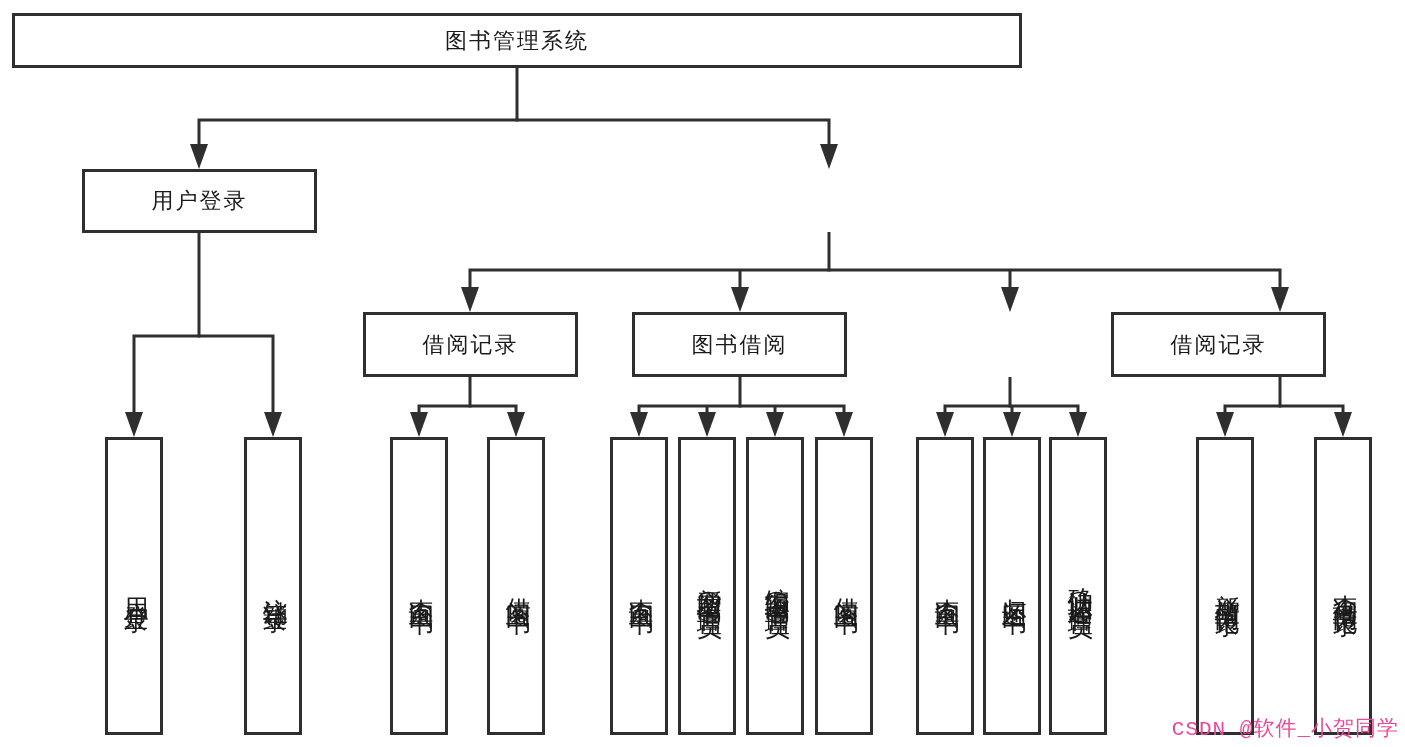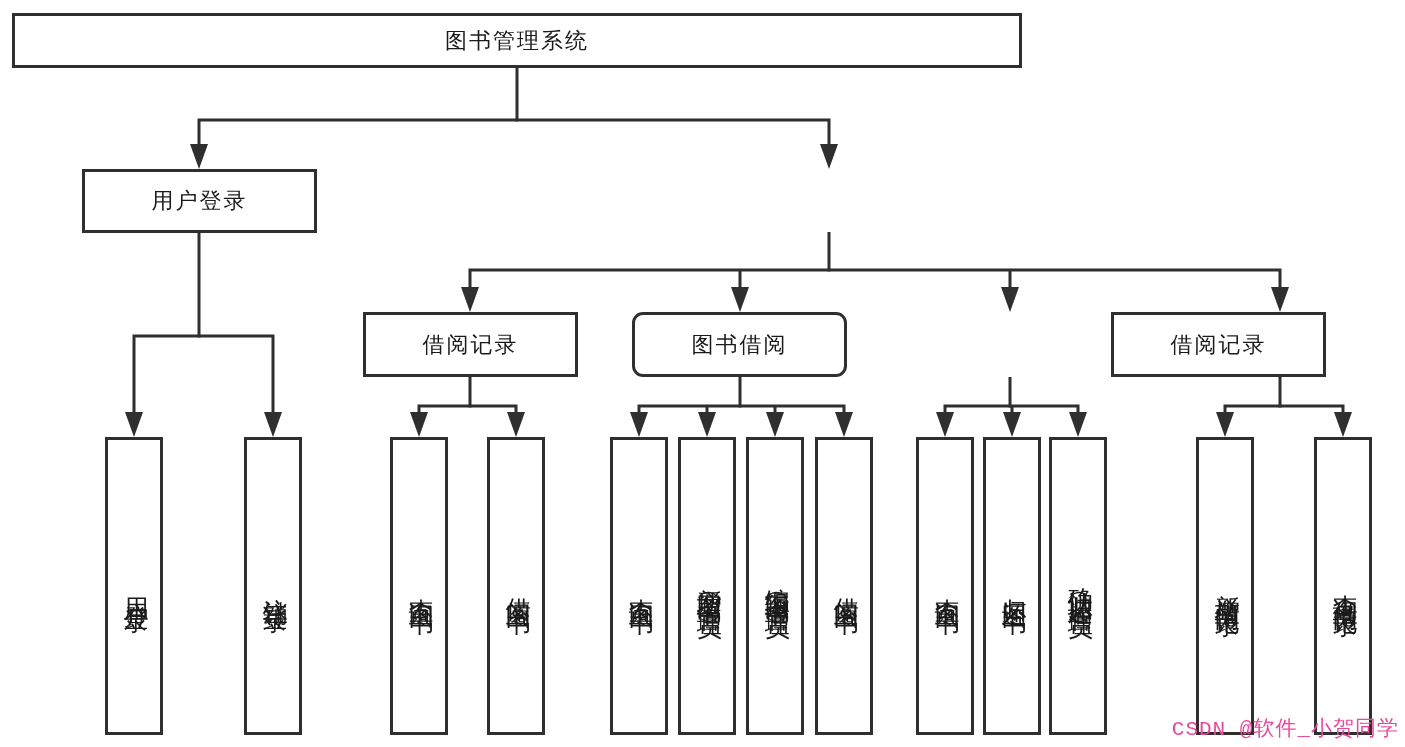--- a/index.html
+++ b/index.html
@@ -96,21 +96,21 @@
       <polygon points="1216,412 1234,412 1225,437"></polygon>
       <polygon points="1334,412 1352,412 1343,437"></polygon>
     </g>
   </svg>
 
   <div class="box root-box hlabel">图书管理系统</div>
 
   <div class="box l2-box hlabel" style="left:82px;">用户登录</div>
 
   <div class="box l3-box hlabel" style="left:363px;">借阅记录</div>
-  <div class="box l3-box hlabel" style="left:632px;border-radius:11px;">图书借阅</div>
+  <div class="box l3-box hlabel" style="left:632px;">图书借阅</div>
   <div class="box l3-box hlabel" style="left:1111px;text-align:center;">借阅记录</div>
 
   <div class="box leaf" style="left:105px;">
     <span class="vtext">用户登录</span>
   </div>
   <div class="box leaf" style="left:244px;">
     <span class="vtext">注销登录</span>
   </div>
 
   <div class="box leaf" style="left:390px;">

